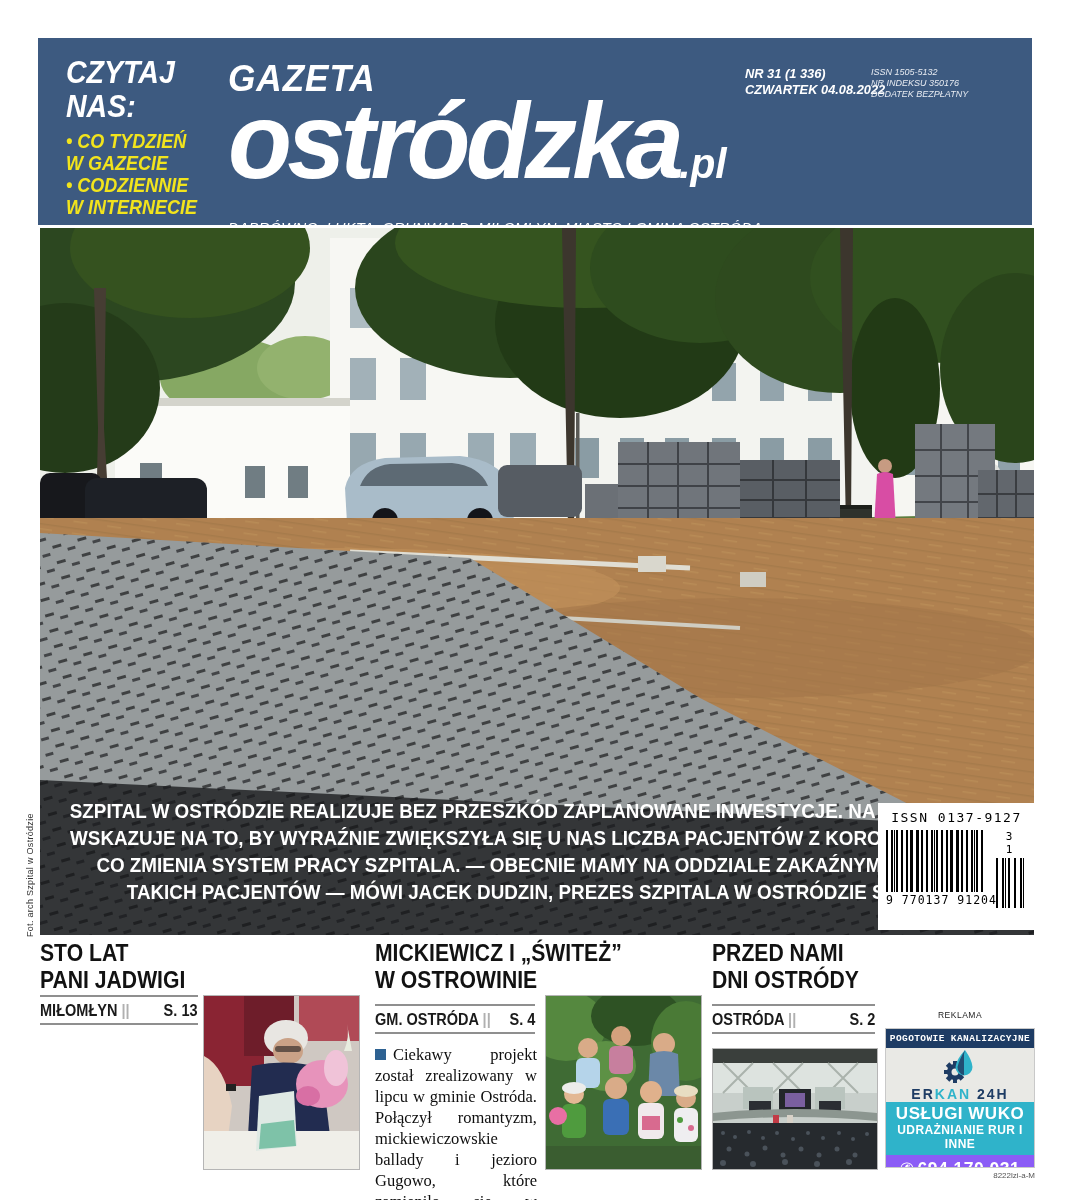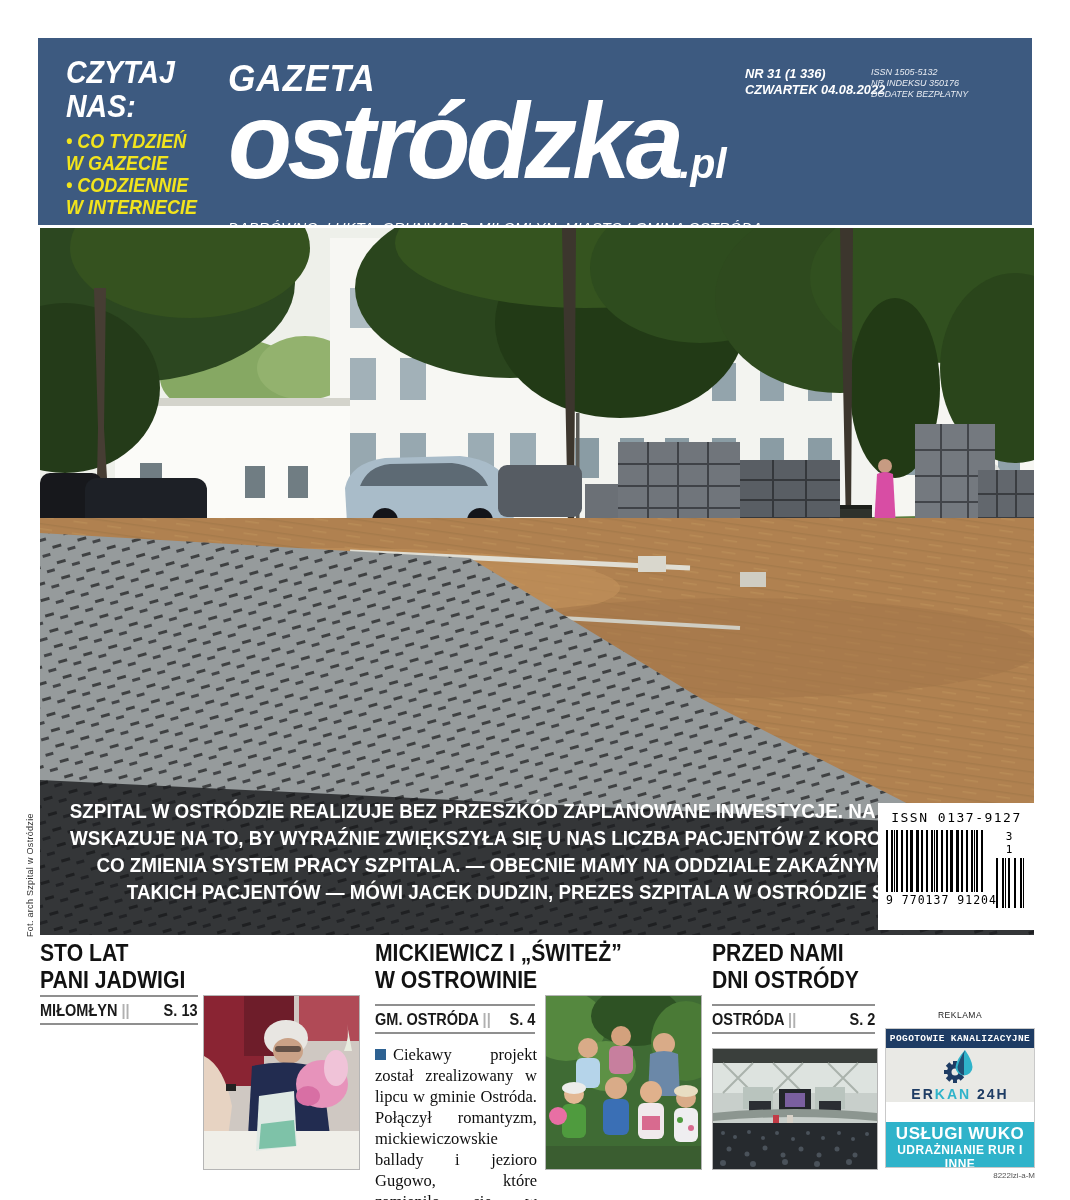--- a/index.html
+++ b/index.html
@@ -62,21 +62,21 @@
   
   .ad-label-row { position:absolute; left:845px; top:70px; width:150px; display:flex; align-items:center;flex-direction:column; }
   .ad-label { font-size:8.5px; color:#222; letter-spacing:.5px; }
   .ad-dots { flex:1; border-bottom:1px dotted #999; margin-left:4px; height:1px; }
   .ad-box { position:absolute; left:845px; top:88px; width:150px; height:140px; border:1px solid #c9c9c9; display:flex; flex-direction:column; overflow:hidden; }
   .ad-head { background:#1e3c64; color:#fff; font-weight:bold; font-size:9.5px; letter-spacing:.4px; text-align:center; padding:4px 0;font-family:Liberation Mono, monospace; }
   .ad-body { background:#e9e9e5; flex:1; display:flex; flex-direction:column; align-items:center; justify-content:center; }
   .ad-brand { font-weight:bold; font-size:14px; letter-spacing:2px; margin-top:2px; }
   .ad-brand .er, .ad-brand .h24 { color:#1e3c64; }
   .ad-brand .kan { color:#2fb3ca; }
-  .ad-teal { background:#2fb3ca; color:#fff; text-align:center; padding:3px 0 4px;margin-top:20px; }
+  .ad-teal { background:#2fb3ca; color:#fff; text-align:center; padding:3px 0 4px; }
   .ad-teal .main { font-weight:bold; font-size:17px; letter-spacing:.5px; line-height:18px; }
   .ad-teal .sub { font-weight:bold; font-size:12px; letter-spacing:.4px; }
   .ad-navy { background:#1e3c64; color:#fff; text-align:center; padding:4px 0 5px; font-weight:bold; font-size:17.5px; letter-spacing:.5px; }
   .ad-navy .ph { font-weight:normal; font-size:17px; margin-right:3px; }
   .ad-code { position:absolute; left:845px; top:231px; width:150px; text-align:right; font-size:8px; color:#555; }
 </style>
 </head>
 <body>
 
 <div class="page">

